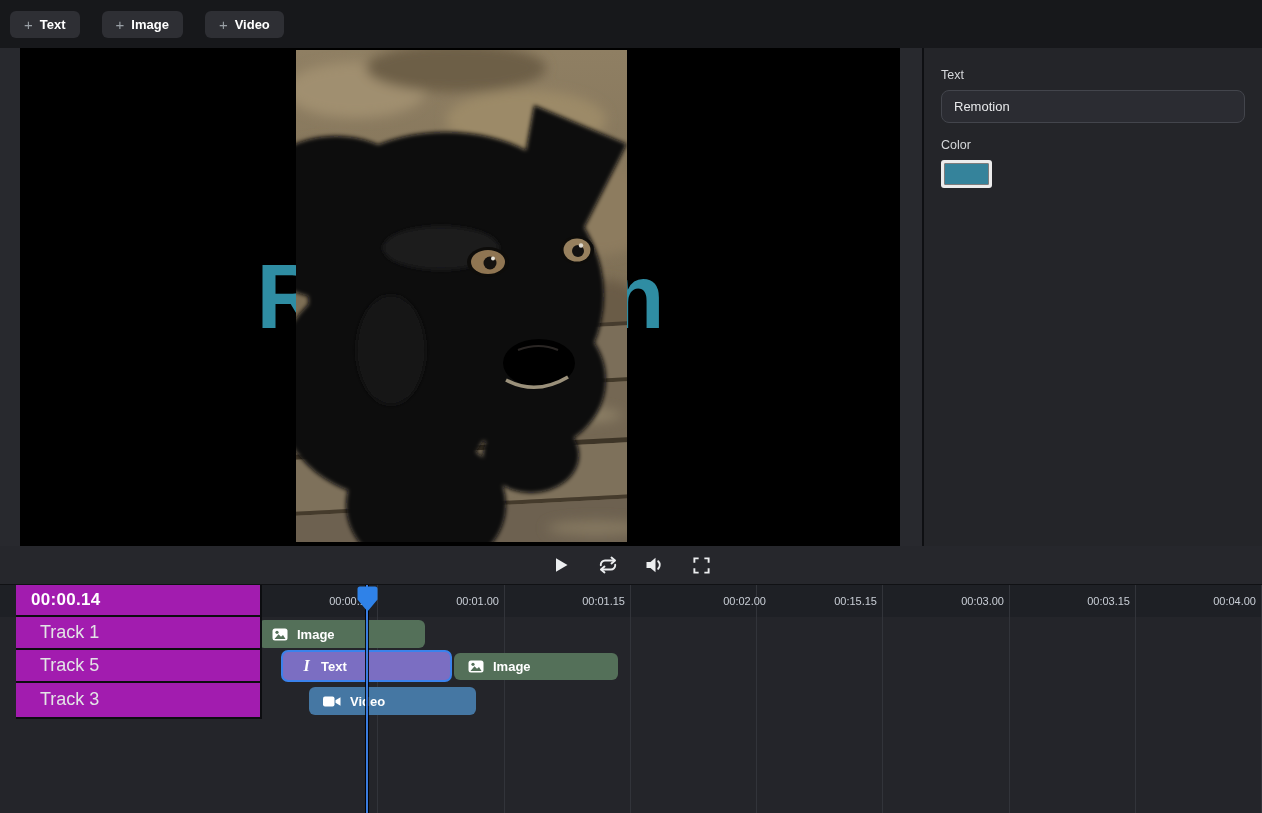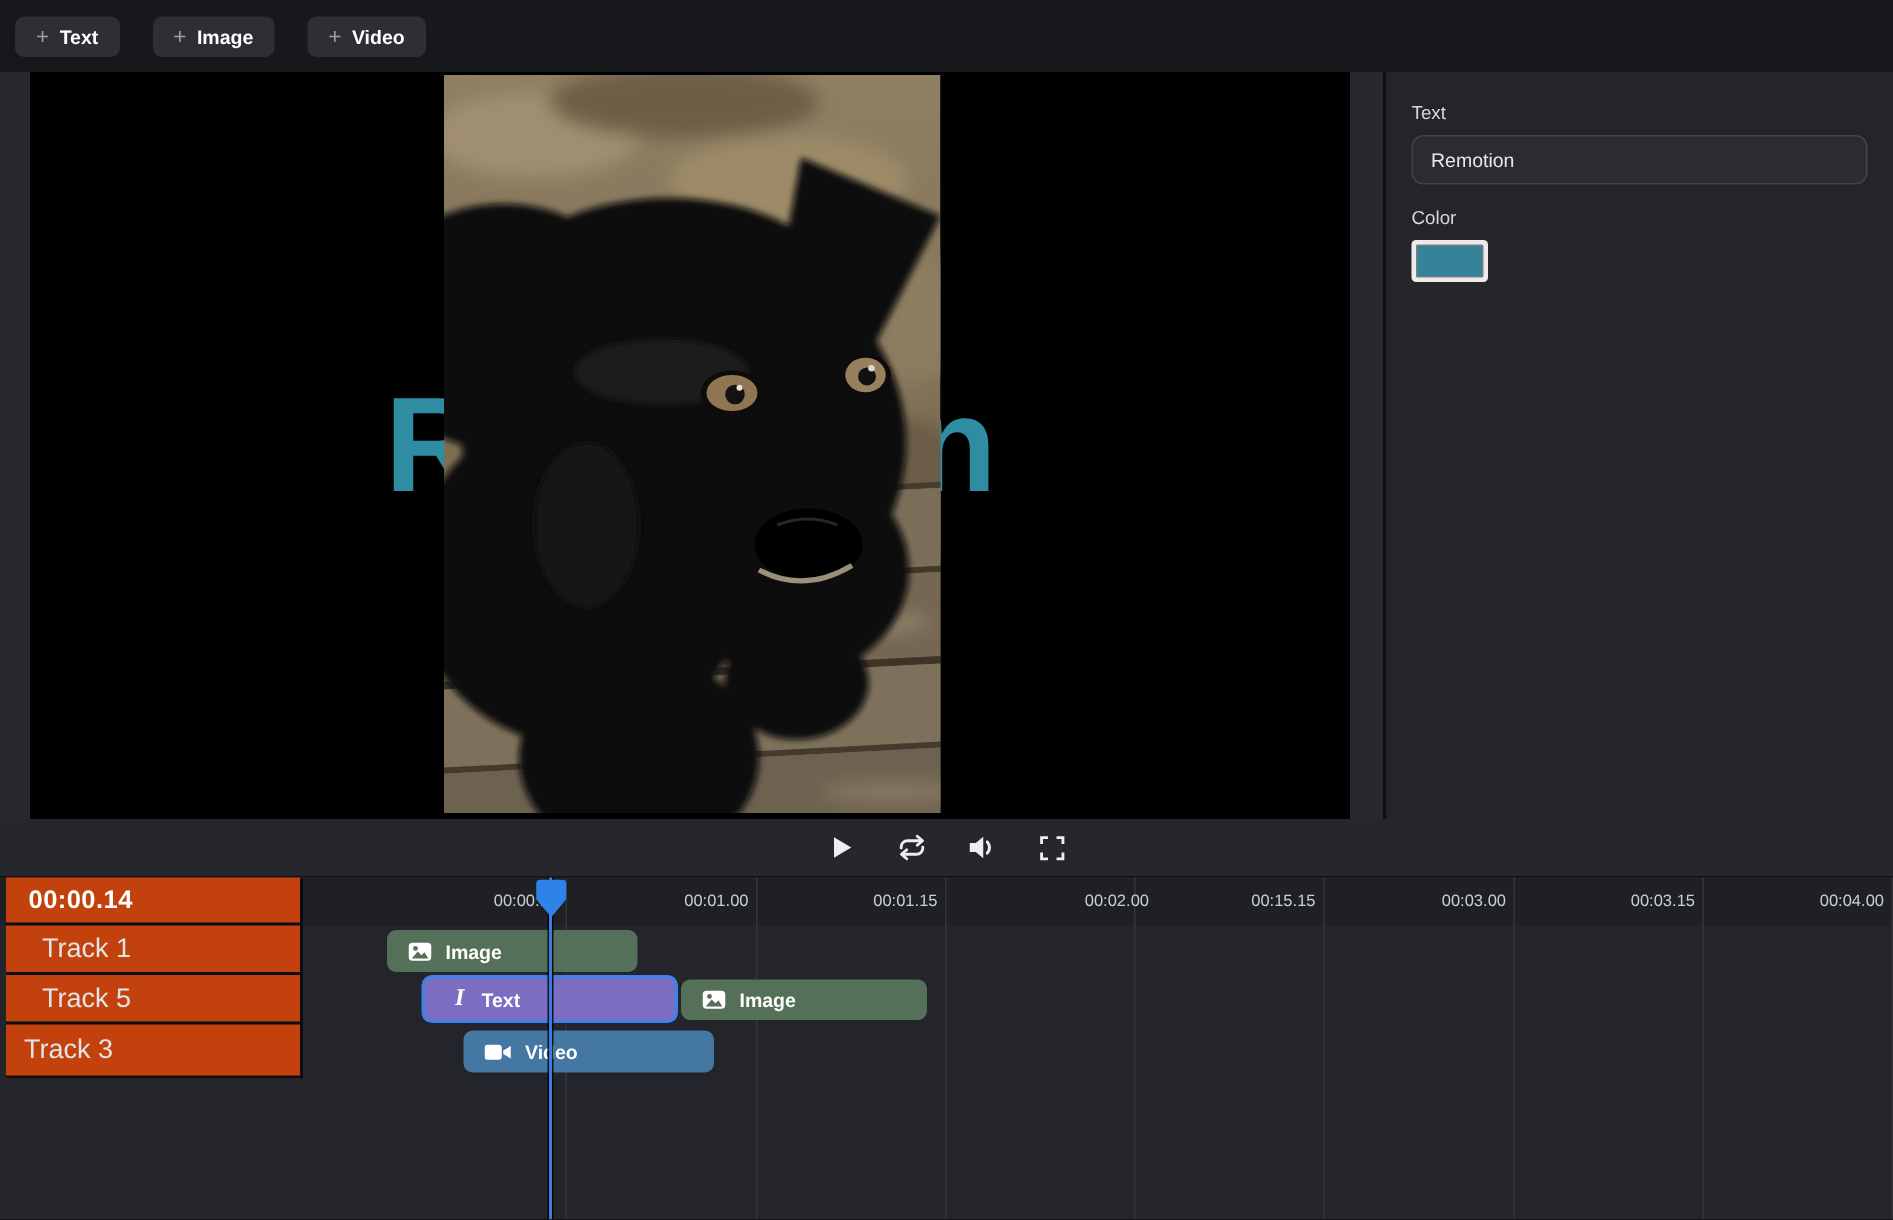--- a/index.html
+++ b/index.html
@@ -55,27 +55,27 @@
   .clip-text { left:281px; top:65px;  width:171px; height:32px; border:2px solid #3b82ec; border-radius:7px; padding-left:18px; }
   .clip-img2 { left:454px; top:68px;  width:164px; height:27px; }
   .clip-vid  { left:309px; top:102px; width:167px; height:28px; }
   .text-glyph { font-family:"Liberation Serif",serif; font-style:italic; font-size:16px; line-height:1; width:11px; text-align:center; }
 
   .playhead { position:absolute; left:357px; top:0; bottom:0; width:22px; z-index:6; cursor:ew-resize; }
   .ph-line { position:absolute; left:9px; top:0; bottom:0; width:2px; background:#3a7ce0;
              box-shadow:1px 0 0 rgba(0,0,0,.85), -1px 0 0 rgba(0,0,0,.85); }
   .ph-flag { position:absolute; left:0; top:1px; }
 
-  .track-header { position:absolute; left:4px; top:0; width:198px; height:134px; background:#c2410c;
+  .track-header { position:absolute; left:16px; top:0; width:246px; height:134px; background:#a21caf;
                   border-right:2px solid #0c0d10; border-bottom:2px solid #0c0d10; z-index:5; }
   .timecode { height:32px; display:flex; align-items:center; padding-left:15px; font-size:17px;
               font-weight:700; color:#fff; letter-spacing:.3px; border-bottom:2px solid #0c0d10; }
   .track-row { height:33px; display:flex; align-items:center; padding-left:24px; font-size:18px;
                color:#e3e4e6; border-bottom:2px solid #0c0d10; }
-  .track-row:last-child { border-bottom:none;padding-left:12px; }
+  .track-row:last-child { border-bottom:none; }
 </style>
 </head>
 <body>
 
 <div class="app">
 
   <header class="topbar">
     <button class="tb-btn">
       <span class="plus">+</span>
       <span>Text</span>

